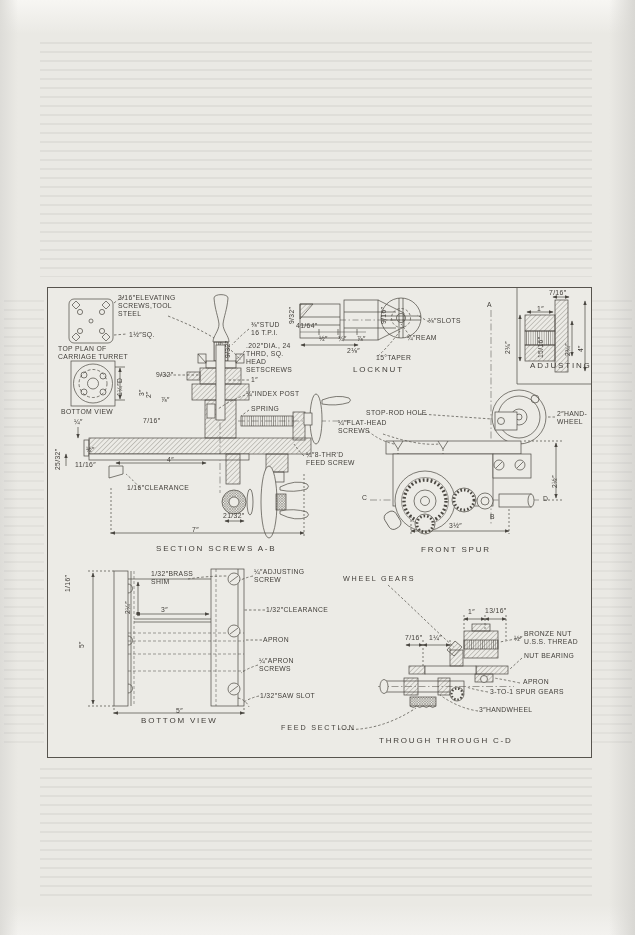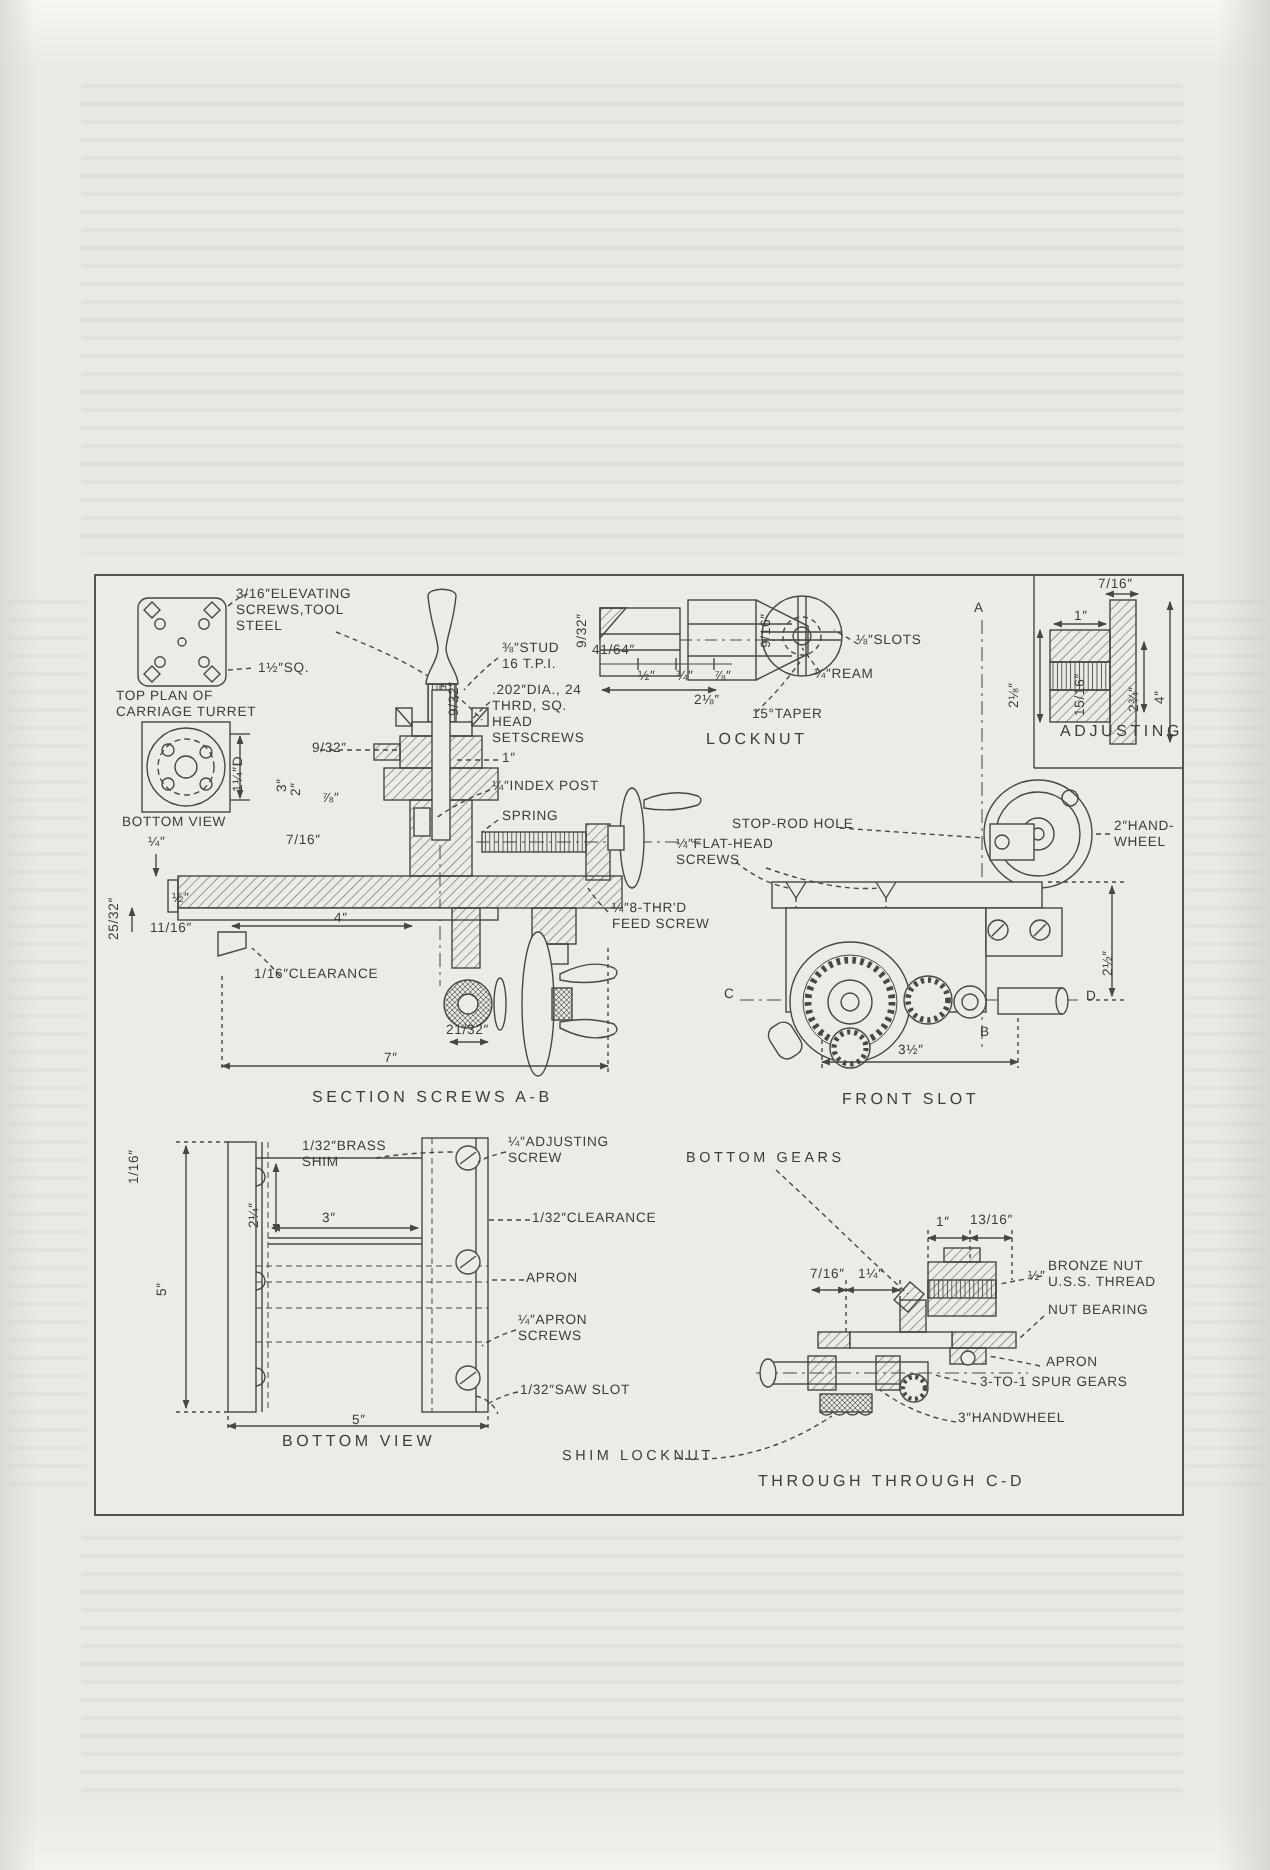--- a/index.html
+++ b/index.html
@@ -379,40 +379,40 @@
     <span class="lb" style="left:318px;top:121px">STOP-ROD HOLE</span>
     <span class="lb" style="left:290px;top:131px">¼″FLAT-HEAD
 SCREWS</span>
     <span class="lb" style="left:509px;top:122px">2″HAND-
 WHEEL</span>
     <span class="lb r90" style="left:511px;top:192px">2½″</span>
     <span class="lb" style="left:314px;top:206px">C</span>
     <span class="lb" style="left:495px;top:207px">D</span>
     <span class="lb" style="left:442px;top:225px">B</span>
     <span class="lb" style="left:401px;top:234px">3½″</span>
-    <span class="lb cap" style="left:373px;top:257px">FRONT SLOT</span>
+    <span class="lb cap" style="left:373px;top:257px">FRONT SPUR</span>
 
     <span class="lb r90" style="left:24px;top:296px">1/16″</span>
     <span class="lb r90" style="left:84px;top:318px">2¼″</span>
     <span class="lb r90" style="left:38px;top:352px">5″</span>
     <span class="lb" style="left:113px;top:318px">3″</span>
     <span class="lb" style="left:103px;top:282px">1/32″BRASS
 SHIM</span>
     <span class="lb" style="left:206px;top:280px">¼″ADJUSTING
 SCREW</span>
     <span class="lb" style="left:218px;top:318px">1/32″CLEARANCE</span>
     <span class="lb" style="left:215px;top:348px">APRON</span>
     <span class="lb" style="left:211px;top:369px">¼″APRON
 SCREWS</span>
     <span class="lb" style="left:212px;top:404px">1/32″SAW SLOT</span>
     <span class="lb" style="left:128px;top:419px">5″</span>
     <span class="lb cap" style="left:93px;top:428px">BOTTOM VIEW</span>
-    <span class="lb cap" style="left:233px;top:436px;font-size:7.2px">SHIM LOCKNUT</span>
-
-    <span class="lb cap" style="left:295px;top:287px;font-size:7.2px">BOTTOM GEARS</span>
+    <span class="lb cap" style="left:233px;top:436px;font-size:7.2px">FEED SECTION</span>
+
+    <span class="lb cap" style="left:295px;top:287px;font-size:7.2px">WHEEL GEARS</span>
     <span class="lb" style="left:420px;top:320px">1″</span>
     <span class="lb" style="left:437px;top:319px">13/16″</span>
     <span class="lb" style="left:357px;top:346px">7/16″</span>
     <span class="lb" style="left:381px;top:346px">1¼″</span>
     <span class="lb" style="left:466px;top:347px">½″</span>
     <span class="lb" style="left:476px;top:342px">BRONZE NUT
 U.S.S. THREAD</span>
     <span class="lb" style="left:476px;top:364px">NUT BEARING</span>
     <span class="lb" style="left:475px;top:390px">APRON</span>
     <span class="lb" style="left:442px;top:400px">3-TO-1 SPUR GEARS</span>

